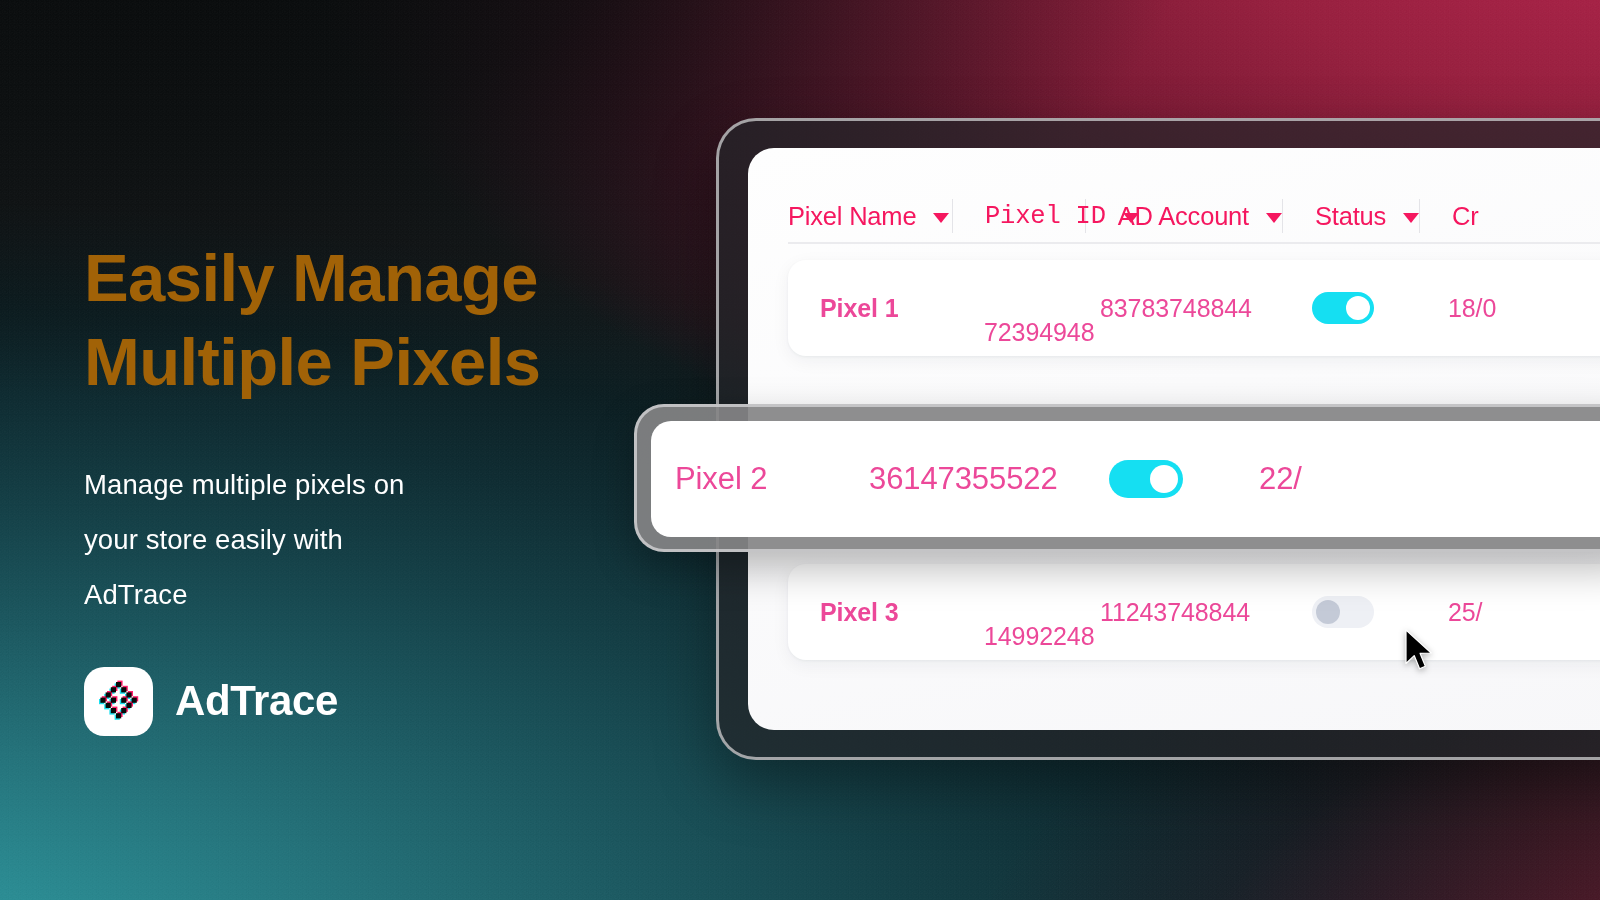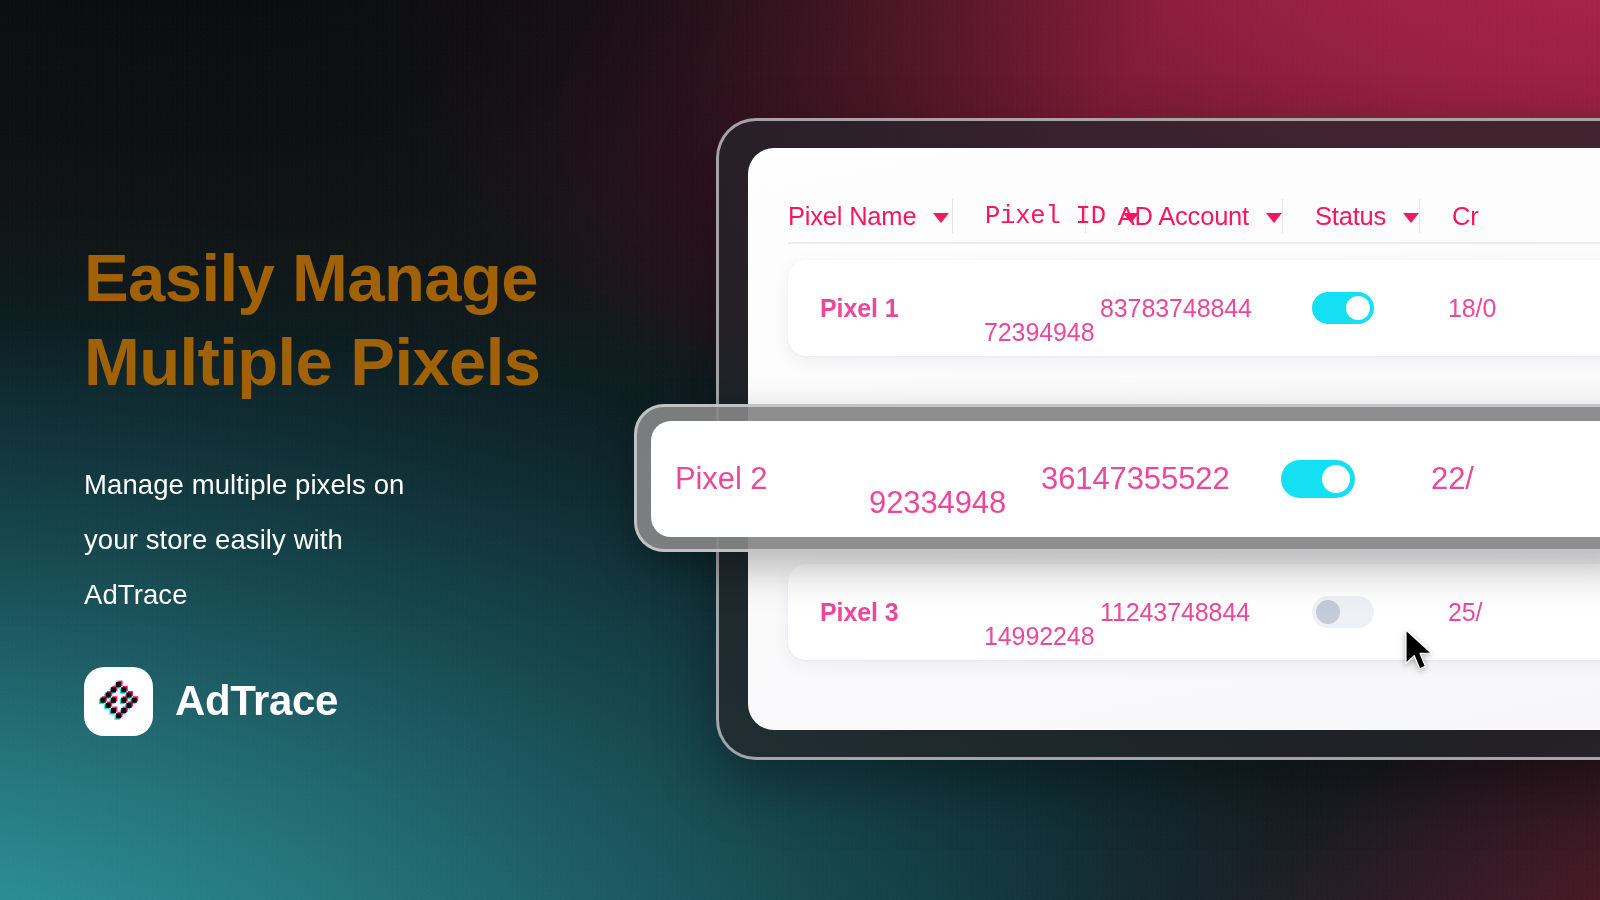--- a/index.html
+++ b/index.html
@@ -416,21 +416,20 @@
         </div>
         <div class="cell c-date">25/</div>
       </div>
 
     </div>
   </div>
 
   <div class="row-highlight">
     <div class="row-highlight-inner">
       <div class="cell c-name">Pixel 2</div>
-      <div class="cell c-id">92334948</div>
       <div class="cell c-acct">36147355522</div>
       <div class="cell c-status">
         <div class="toggle on">
           <div class="knob"></div>
         </div>
       </div>
       <div class="cell c-date">22/</div>
     </div>
   </div>
 

